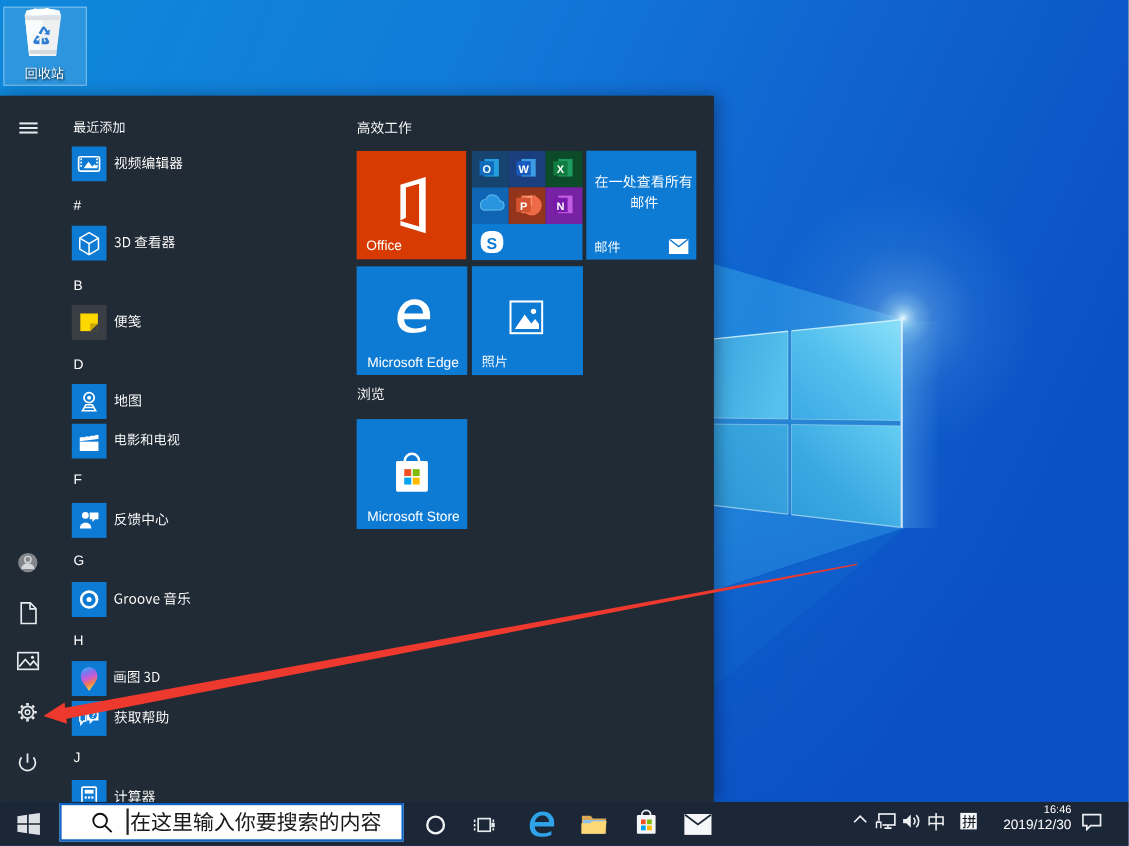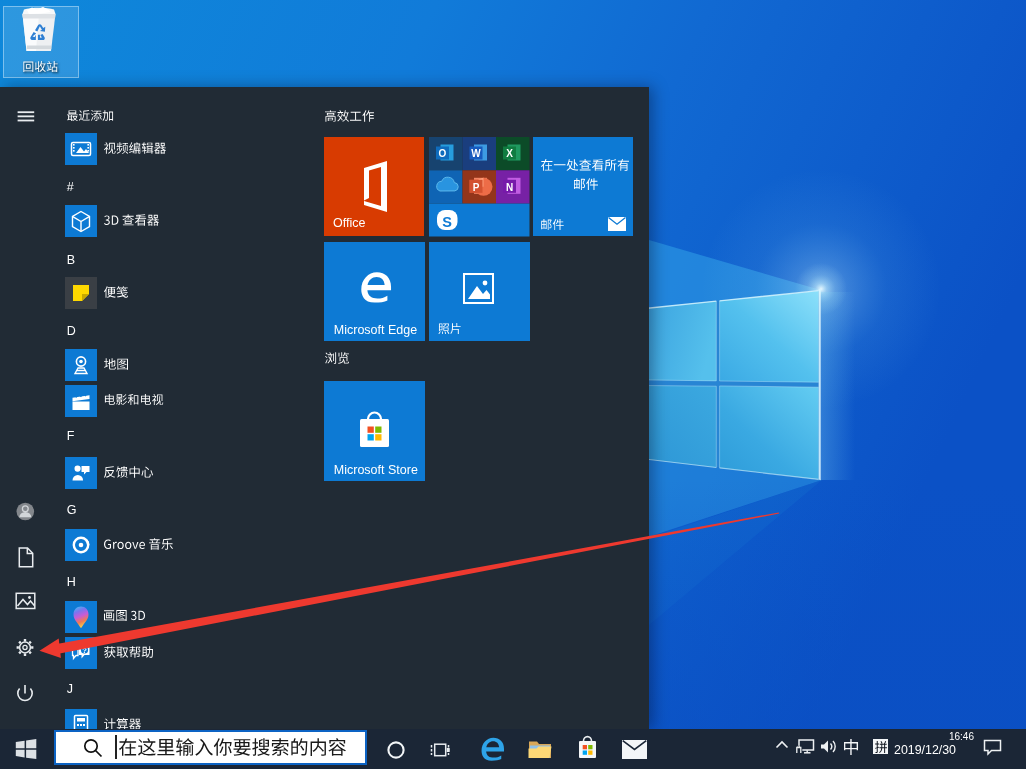--- a/index.html
+++ b/index.html
@@ -375,19 +375,19 @@
     <path d="M10.5,4.5 a4.5,4.5 0 0 1 0,6 M13,2 a8,8 0 0 1 0,11" fill="none" stroke="#eef1f3" stroke-width="1.4"></path>
   </svg>
 <svg class="t" style="left:843.6px;top:738.6px" width="16" height="18" viewBox="1.68 -14.70 16.11 18.08">
     <path d="M8.0 -14.7V-11.6H1.7V-3.3H3.0V-4.3H8.0V1.4H9.4V-4.3H14.4V-3.3H15.8V-11.6H9.4V-14.7ZM3.0 -5.6V-10.3H8.0V-5.6ZM14.4 -5.6H9.4V-10.3H14.4Z" fill="#f4f6f8"></path>
   </svg>
 <div class="abs" style="left:872.8px;top:738.8px;width:15.5px;height:15.5px;background:#f4f6f8"></div>
 <svg class="t" style="left:874.6px;top:740.6px" width="14" height="14" viewBox="0.36 -10.91 14.00 14.00">
     <path d="M5.9 -10.5C6.4 -9.8 6.8 -8.8 7.0 -8.2L7.9 -8.6C7.7 -9.2 7.2 -10.1 6.7 -10.8ZM2.1 -10.9V-8.3H0.5V-7.4H2.1V-4.5C1.5 -4.3 0.9 -4.1 0.4 -4.0L0.6 -3.1L2.1 -3.6V-0.2C2.1 -0.0 2.1 0.0 1.9 0.0C1.8 0.0 1.3 0.0 0.7 0.0C0.8 0.3 1.0 0.7 1.0 1.0C1.8 1.0 2.3 0.9 2.6 0.8C3.0 0.6 3.1 0.4 3.1 -0.2V-3.9L4.4 -4.3L4.2 -5.2L3.1 -4.8V-7.4H4.4V-8.3H3.1V-10.9ZM9.5 -7.2V-4.6H7.6V-4.8V-7.2ZM10.5 -10.9C10.3 -10.1 9.8 -8.9 9.3 -8.2H5.1V-7.2H6.7V-4.8V-4.6H4.7V-3.7H6.6C6.5 -2.3 6.1 -0.7 4.4 0.4C4.6 0.6 4.9 0.9 5.0 1.1C6.9 -0.2 7.5 -2.0 7.6 -3.7H9.5V1.0H10.5V-3.7H12.4V-4.6H10.5V-7.2H12.1V-8.2H10.3C10.7 -8.9 11.2 -9.8 11.5 -10.5Z" fill="#10161f"></path>
   </svg>
 <div class="lt" style="left:894px;top:729.8px;width:80px;text-align:right;font-size:10px;line-height:13px">16:46</div>
-<div class="lt" style="left:894px;top:744.3px;width:80px;text-align:left;font-size:12.4px;line-height:13px">2019/12/30</div>
+<div class="lt" style="left:894px;top:744.3px;width:80px;text-align:right;font-size:12.4px;line-height:13px">2019/12/30</div>
 <svg class="abs" style="left:983px;top:739px" width="19" height="17" viewBox="0 0 19 17">
     <path d="M1.5,1.5 H17.5 V11.5 H8.5 L5,15 V11.5 H1.5 Z" fill="none" stroke="#eef1f3" stroke-width="1.5"></path>
   </svg>
 <svg class="abs" style="left:0;top:0;pointer-events:none" width="1026" height="769" viewBox="0 0 1026 769">
     <polygon points="55.4,644.2 778.9,512.4 779.2,513.6 57.2,654.0 " fill="#ee392f"></polygon>
     <polygon points="39.5,650.8 58.7,638.6 60.9,658.0" fill="#ee392f"></polygon>
   </svg>
 </body></html>

